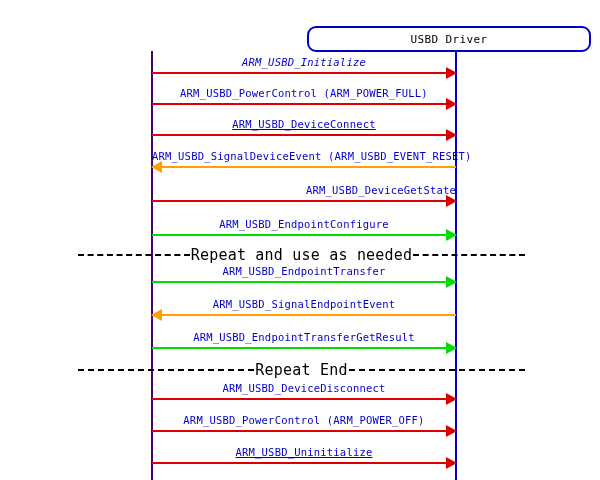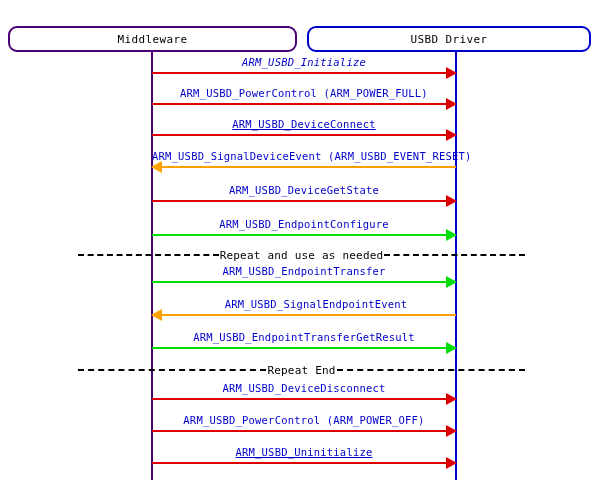--- a/index.html
+++ b/index.html
@@ -102,35 +102,32 @@
     align-items: center;
   }
   .sep-rule {
     flex: 1 1 auto;
     border-top: 2px dashed #000000;
     height: 0;
   }
   .sep-text {
     flex: 0 0 auto;
     padding: 0 1px;
-    font-size: 11px;
+    font-size: 15px;
     letter-spacing: 0.2px;
     color: #000000;
     white-space: nowrap;
     background: #ffffff;
   }
 </style>
 </head>
 <body>
 
 <div id="diagram">
 
-  <div class="participant left" id="participant-middleware" style="left: 8px; top: 26px; width: 289px;">
-    <span>Middleware</span>
-  </div>
 
   <div class="participant right" id="participant-usbd" style="left: 307px; top: 26px; width: 284px;">
     <span>USBD Driver</span>
   </div>
 
   <div class="lifeline left" id="lifeline-middleware" style="left: 151px; top: 51px; height: 429px;"></div>
   <div class="lifeline right" id="lifeline-usbd" style="left: 455px; top: 51px; height: 429px;"></div>
 
   <div id="overlay">
       <div class="message" style="left: 152px; top: 72px; width: 304px;">
@@ -149,36 +146,36 @@
         <div class="msg-label" style="color: rgb(0, 0, 204); text-decoration: underline;">ARM_USBD_DeviceConnect</div>
       </div>
       <div class="message" style="left: 152px; top: 166px; width: 304px;">
         <div class="msg-line" style="background: rgb(255, 160, 0);"></div>
         <div class="msg-head to-left" style="border-right-color: rgb(255, 160, 0);"></div>
         <div class="msg-label" style="color: rgb(0, 0, 204);">ARM_USBD_SignalDeviceEvent (ARM_USBD_EVENT_RESET)</div>
       </div>
       <div class="message" style="left: 152px; top: 200px; width: 304px;">
         <div class="msg-line" style="background: rgb(221, 0, 0);"></div>
         <div class="msg-head to-right" style="border-left-color: rgb(221, 0, 0);"></div>
-        <div class="msg-label" style="color: rgb(0, 0, 204);">ARM_USBD_DeviceGetState</div>
+        <div class="msg-label" style="color: rgb(0, 0, 204); text-align: right;">ARM_USBD_DeviceGetState</div>
       </div>
       <div class="message" style="left: 152px; top: 234px; width: 304px;">
         <div class="msg-line" style="background: rgb(0, 221, 0);"></div>
         <div class="msg-head to-right" style="border-left-color: rgb(0, 221, 0);"></div>
         <div class="msg-label" style="color: rgb(0, 0, 204);">ARM_USBD_EndpointConfigure</div>
       </div>
       <div class="message" style="left: 152px; top: 281px; width: 304px;">
         <div class="msg-line" style="background: rgb(0, 221, 0);"></div>
         <div class="msg-head to-right" style="border-left-color: rgb(0, 221, 0);"></div>
         <div class="msg-label" style="color: rgb(0, 0, 204);">ARM_USBD_EndpointTransfer</div>
       </div>
       <div class="message" style="left: 152px; top: 314px; width: 304px;">
         <div class="msg-line" style="background: rgb(255, 160, 0);"></div>
         <div class="msg-head to-left" style="border-right-color: rgb(255, 160, 0);"></div>
-        <div class="msg-label" style="color: rgb(0, 0, 204); margin-left: 12px;">ARM_USBD_SignalEndpointEvent</div>
+        <div class="msg-label" style="color: rgb(0, 0, 204);">ARM_USBD_SignalEndpointEvent</div>
       </div>
       <div class="message" style="left: 152px; top: 347px; width: 304px;">
         <div class="msg-line" style="background: rgb(0, 221, 0);"></div>
         <div class="msg-head to-right" style="border-left-color: rgb(0, 221, 0);"></div>
         <div class="msg-label" style="color: rgb(0, 0, 204);">ARM_USBD_EndpointTransferGetResult</div>
       </div>
       <div class="message" style="left: 152px; top: 398px; width: 304px;">
         <div class="msg-line" style="background: rgb(221, 0, 0);"></div>
         <div class="msg-head to-right" style="border-left-color: rgb(221, 0, 0);"></div>
         <div class="msg-label" style="color: rgb(0, 0, 204);">ARM_USBD_DeviceDisconnect</div>

